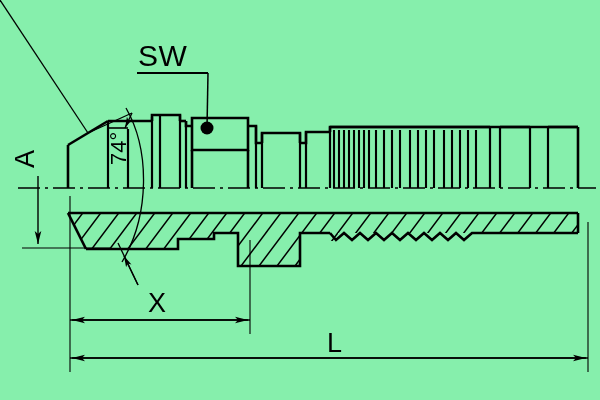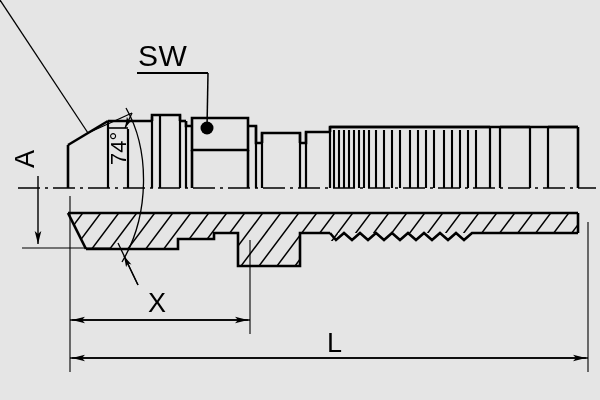--- a/index.html
+++ b/index.html
@@ -1,18 +1,18 @@
 <!DOCTYPE html>
 <html><head>
 <meta charset="utf-8">
 <style>
   html,body{margin:0;padding:0;background:#ffffff;}
   body{width:600px;height:400px;overflow:hidden;
        font-family:"Liberation Sans","DejaVu Sans",sans-serif;}
-  #stage{position:relative;width:600px;height:400px;background:#e5e5e5;text-decoration:underline;}
+  #stage{position:relative;width:600px;height:400px;background:#86efac;text-decoration:underline;}
   svg#drawing{position:absolute;left:0;top:0;width:600px;height:400px;display:block;}
   .lbl{position:absolute;color:#000;font-weight:400;line-height:1;
        font-family:"Liberation Sans","DejaVu Sans",sans-serif;}
   #lbl-sw{left:138px;top:41px;font-size:30px;letter-spacing:0.5px;}
   #lbl-a{left:12px;top:168px;font-size:27px;transform:rotate(-90deg);transform-origin:left top;}
   #lbl-x{left:148px;top:290px;font-size:27px;}
   #lbl-l{left:327px;top:330px;font-size:27px;}
   #lbl-ang{left:108px;top:165px;font-size:22px;transform:rotate(-90deg);transform-origin:left top;white-space:nowrap;}
 </style>
 </head>

